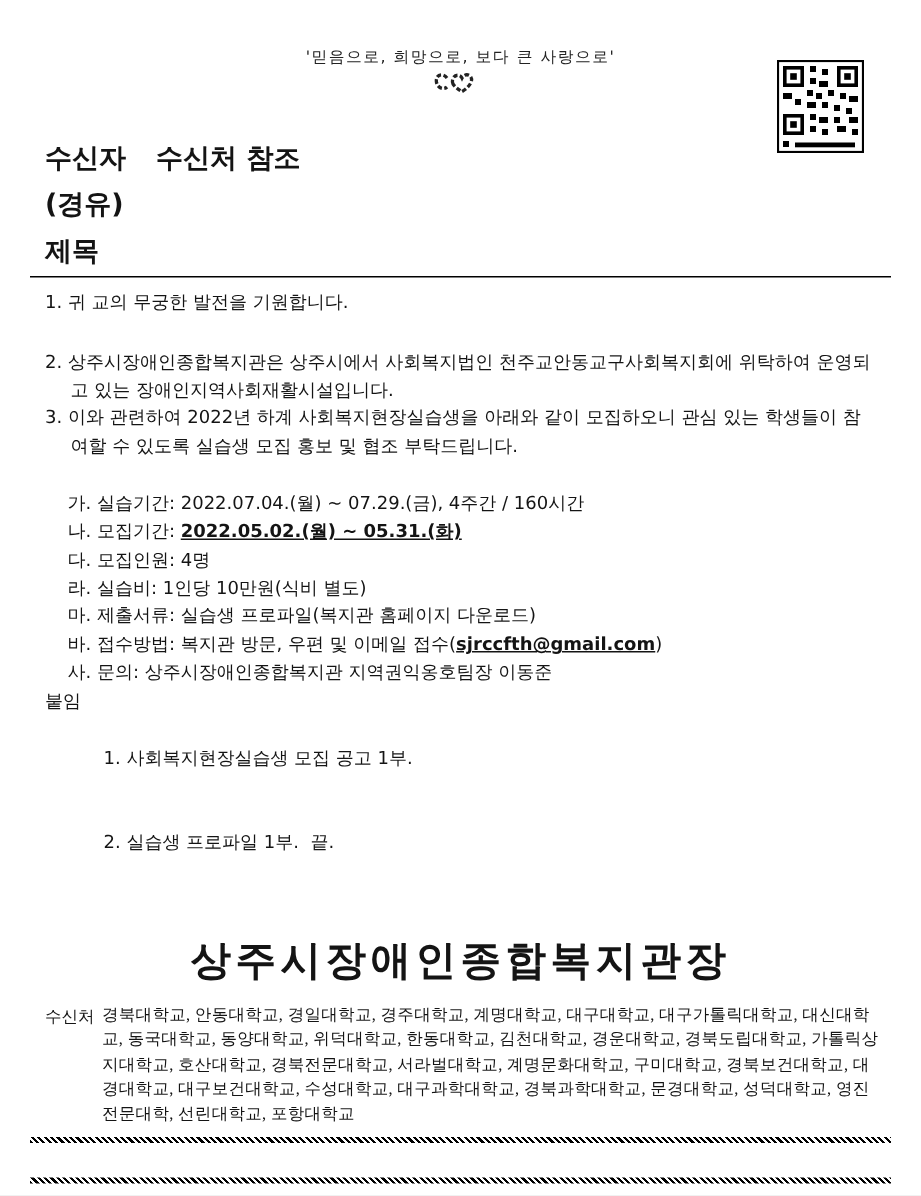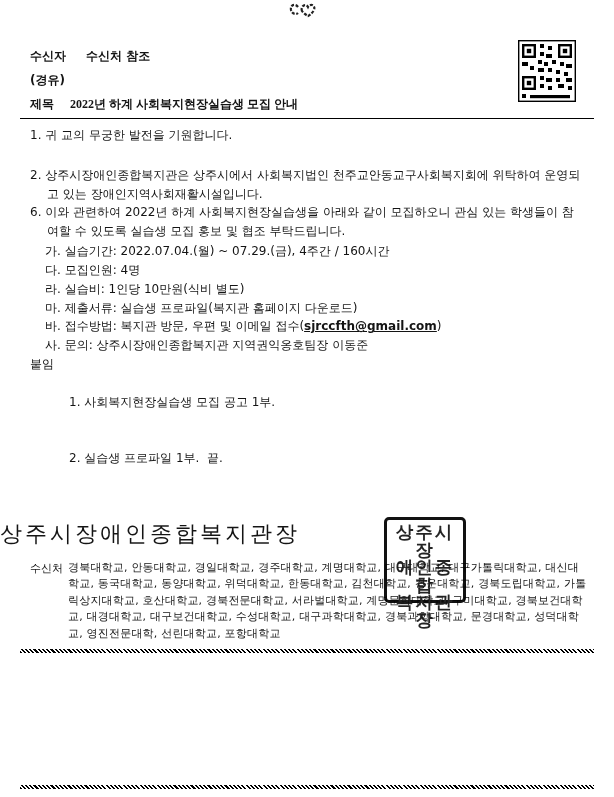--- a/index.html
+++ b/index.html
@@ -10,58 +10,59 @@
     font-family:"DejaVu Sans", sans-serif;
     overflow:hidden;
   }
   
   .slogan { padding-top:31px; text-align:center; font-size:10.5px; letter-spacing:1px; color:#222; }
   .org-row { display:flex; justify-content:center; align-items:center; gap:7px; margin-top:1px; }
   .org-logo { width:38px; height:34px; flex:0 0 auto; }
   .org-name { font-size:28px; font-weight:700; letter-spacing:2px; }
   .qr { position:absolute; top:40px; right:38px; width:58px; height:62px; }
   
-  .meta { margin:13px 30px 0 30px; font-size:12px; font-weight:600; }
+  .meta { margin:13px 30px 0 30px; font-size:18px; font-weight:600; }
   .meta-row { display:flex; gap:20px; margin-bottom:7px; }
   .subject-row { display:flex; gap:16px;font-family:Liberation Serif, serif; }
   .rule { border-top:1.6px solid #000; margin:5px 20px 0 20px; }
   
   .body { margin:7px 30px 0 30px; font-size:12px; line-height:1.57; }
   .para { white-space:pre-wrap; text-indent:-17px; padding-left:17px; }
   .gap-lg { height:21px; }
-  .items { margin-top:1px; }
+  .items { margin-top:19px; }
   .item { padding-left:15px; white-space:pre-wrap; }
   .u { text-decoration:underline; font-weight:600; }
   .u-mail { }
   .attach { display:flex; gap:15px; }
   .attach-lines { white-space:pre-wrap; }
   
-  .sender { margin-top:13px; font-size:22px; font-weight:400; letter-spacing:3px; }
+  .sender { margin-top:13px; text-align:center; font-size:27px; font-weight:700; letter-spacing:3px; }
   .seal {
     position:absolute; left:384px; top:517px; width:82px; height:86px;
     border:3.5px solid #000; border-radius:5px; background:transparent;
     display:grid; grid-template-rows:1fr 1fr 1fr; align-items:center;
     font-weight:700; font-size:17.5px; line-height:1; text-align:center;
     letter-spacing:2px; padding:4px 1px; opacity:.93;
   }
   
   .recipients { display:flex; gap:5px; margin:11px 24px 0 30px; font-size:11px; }
   .recipients-label { flex:0 0 auto; padding-top:1px; }
-  .recipients-text { line-height:1.5; letter-spacing:.2px; }
+  .recipients-text { line-height:1.5; letter-spacing:.2px;font-family:Liberation Serif, serif; }
   
   .hatch { height:4px; margin:7px 20px 0 20px;
     background:repeating-linear-gradient(45deg,#000 0 1.5px,#fff 1.5px 3px); }
   .bottom-hatch { position:absolute; left:20px; right:20px; bottom:8px; height:4px;
     background:repeating-linear-gradient(45deg,#000 0 1.5px,#fff 1.5px 3px); }
 </style>
 </head>
 <body>
 
 <div class="page">
 
+  <div class="slogan">'믿음으로, 희망으로, 보다 큰 사랑으로'</div>
   <div class="org-row">
     <svg class="org-logo" viewBox="0 0 38 34">
       <path d="M10 6 C7 2, 2 4, 3 9 C4 13, 8 14, 10 12" fill="none" stroke="#222" stroke-width="2.2" stroke-dasharray="3 1.6"></path>
       <path d="M14 10 C12 5, 18 2, 20 6 C22 2, 28 4, 26 9 C24 13, 20 15, 20 15 C20 15, 16 13, 14 10 Z" fill="none" stroke="#222" stroke-width="2.2" stroke-dasharray="3 1.6"></path>
       <path d="M6 20 C10 28, 22 30, 30 24" fill="none" stroke="#222" stroke-width="0"></path>
     </svg>
   </div>
   <svg class="qr" viewBox="0 0 29 31">
     <rect x="0" y="0" width="29" height="31" fill="#fff" stroke="#000" stroke-width="1.4"></rect>
     <g fill="#000">
@@ -105,53 +106,48 @@
   <div class="meta">
     <div class="meta-row">
       <span>수신자</span>
       <span>수신처 참조</span>
     </div>
     <div class="meta-row">
       <span>(경유)</span>
     </div>
     <div class="subject-row">
       <span>제목</span>
-      <span>2022년 하계 사회복지현장실습생 모집 안내</span>
     </div>
   </div>
   <div class="rule"></div>
 
   <div class="body">
     <div class="para">1. 귀 교의 무궁한 발전을 기원합니다.</div>
     <div class="gap-lg"></div>
     <div class="para">2. 상주시장애인종합복지관은 상주시에서 사회복지법인 천주교안동교구사회복지회에 위탁하여 운영되고 있는 장애인지역사회재활시설입니다.</div>
-    <div class="para">6. 이와 관련하여 2022년 하계 사회복지현장실습생을 아래와 같이 모집하오니 관심 있는 학생들이 참여할 수 있도록 실습생 모집 홍보 및 협조 부탁드립니다.</div>
+    <div class="para">3. 이와 관련하여 2022년 하계 사회복지현장실습생을 아래와 같이 모집하오니 관심 있는 학생들이 참여할 수 있도록 실습생 모집 홍보 및 협조 부탁드립니다.</div>
     <div class="items">
       <div class="item"><span>가.</span><span> 실습기간: 2022.07.04.(월) ~ 07.29.(금), 4주간 / 160시간</span><span class="u"></span><span></span></div>
+      <div class="item"><span>나.</span><span> 모집기간: </span><span class="u">2022.05.02.(월) ~ 05.31.(화)</span><span></span></div>
       <div class="item"><span>다.</span><span> 모집인원: 4명</span><span class="u"></span><span></span></div>
       <div class="item"><span>라.</span><span> 실습비: 1인당 10만원(식비 별도)</span><span class="u"></span><span></span></div>
       <div class="item"><span>마.</span><span> 제출서류: 실습생 프로파일(복지관 홈페이지 다운로드)</span><span class="u"></span><span></span></div>
       <div class="item"><span>바.</span><span> 접수방법: 복지관 방문, 우편 및 이메일 접수(</span><span class="u u-mail">sjrccfth@gmail.com</span><span>)</span></div>
       <div class="item"><span>사.</span><span> 문의: 상주시장애인종합복지관 지역권익옹호팀장 이동준</span><span class="u"></span><span></span></div>
     </div>
     <div class="attach">
       <span>붙임</span>
       <div class="attach-lines">
         <div>1. 사회복지현장실습생 모집 공고 1부.</div>
         <div>2. 실습생 프로파일 1부.  끝.</div>
       </div>
     </div>
   </div>
 
   <div class="sender">상주시장애인종합복지관장</div>
-  <div class="seal">
-    <span>상주시장</span>
-    <span>애인종합</span>
-    <span>복지관장</span>
-  </div>
 
   <div class="recipients">
     <span class="recipients-label">수신처</span>
     <div class="recipients-text">경북대학교, 안동대학교, 경일대학교, 경주대학교, 계명대학교, 대구대학교, 대구가톨릭대학교, 대신대학교, 동국대학교, 동양대학교, 위덕대학교, 한동대학교, 김천대학교, 경운대학교, 경북도립대학교, 가톨릭상지대학교, 호산대학교, 경북전문대학교, 서라벌대학교, 계명문화대학교, 구미대학교, 경북보건대학교, 대경대학교, 대구보건대학교, 수성대학교, 대구과학대학교, 경북과학대학교, 문경대학교, 성덕대학교, 영진전문대학, 선린대학교, 포항대학교</div>
   </div>
 
   <div class="hatch"></div>
 
   <div class="bottom-hatch"></div>
 

